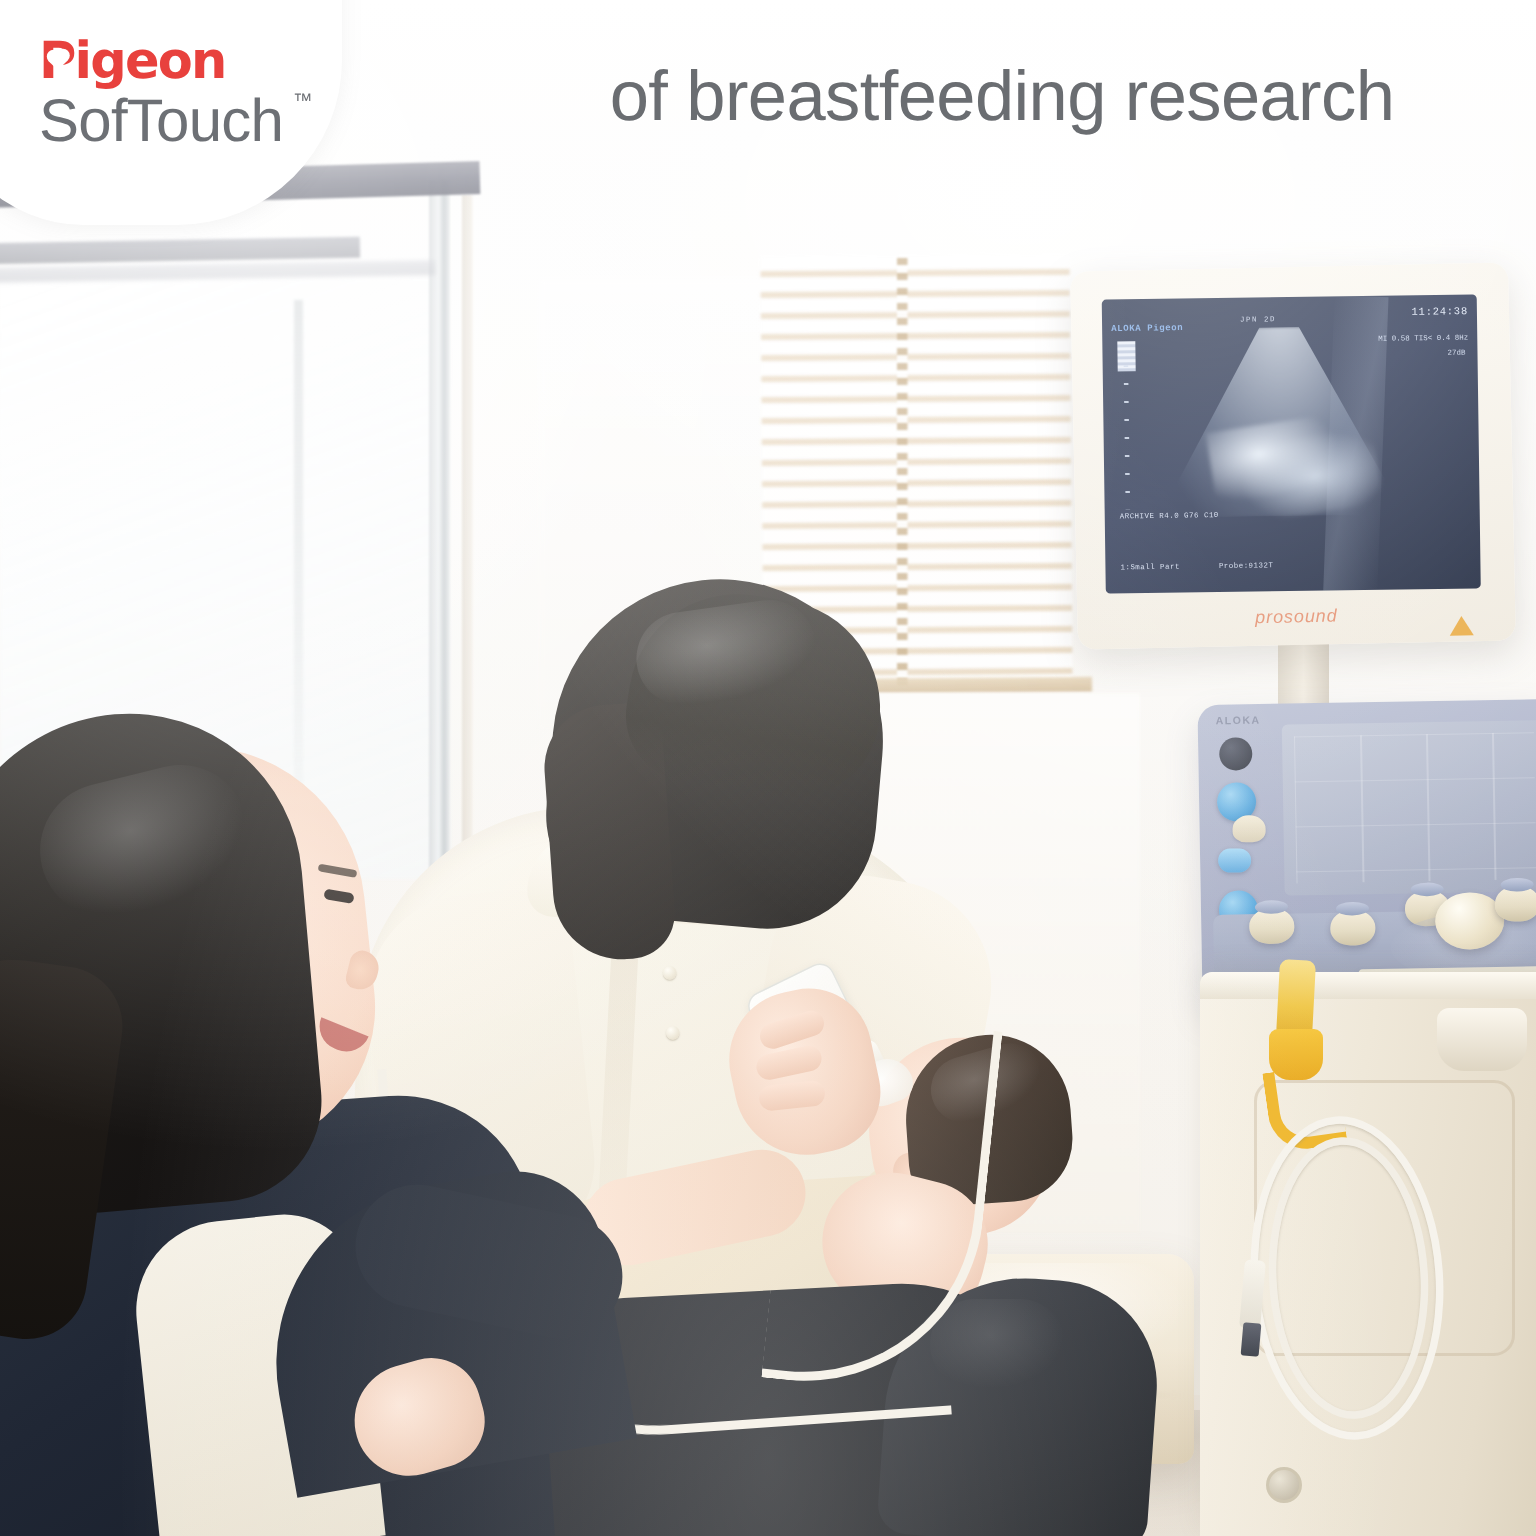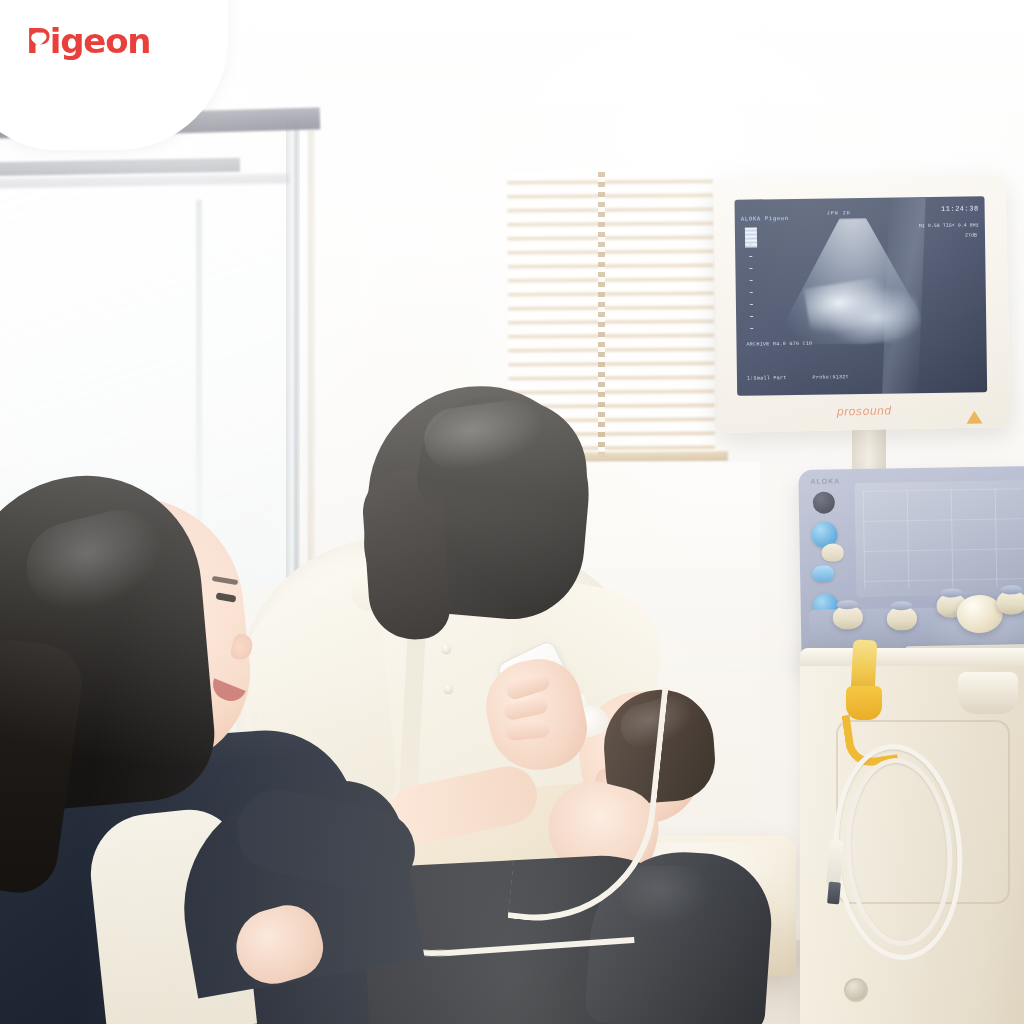--- a/index.html
+++ b/index.html
@@ -826,19 +826,24 @@
 
     <div class="bloom"></div>
   </div>
 
   <div class="badge">
     <div class="badge-inner">
       <div class="logo-pigeon">
         <span>Pigeon</span>
         <span class="logo-heart"></span>
       </div>
+      <div class="logo-soft">
+        <span>SofTouch</span>
+        <span class="logo-tm">™</span>
+      </div>
     </div>
   </div>
 
   <div class="headline">
+    <span class="l2">of breastfeeding research</span>
   </div>
 
 </div>
 
 </body></html>

